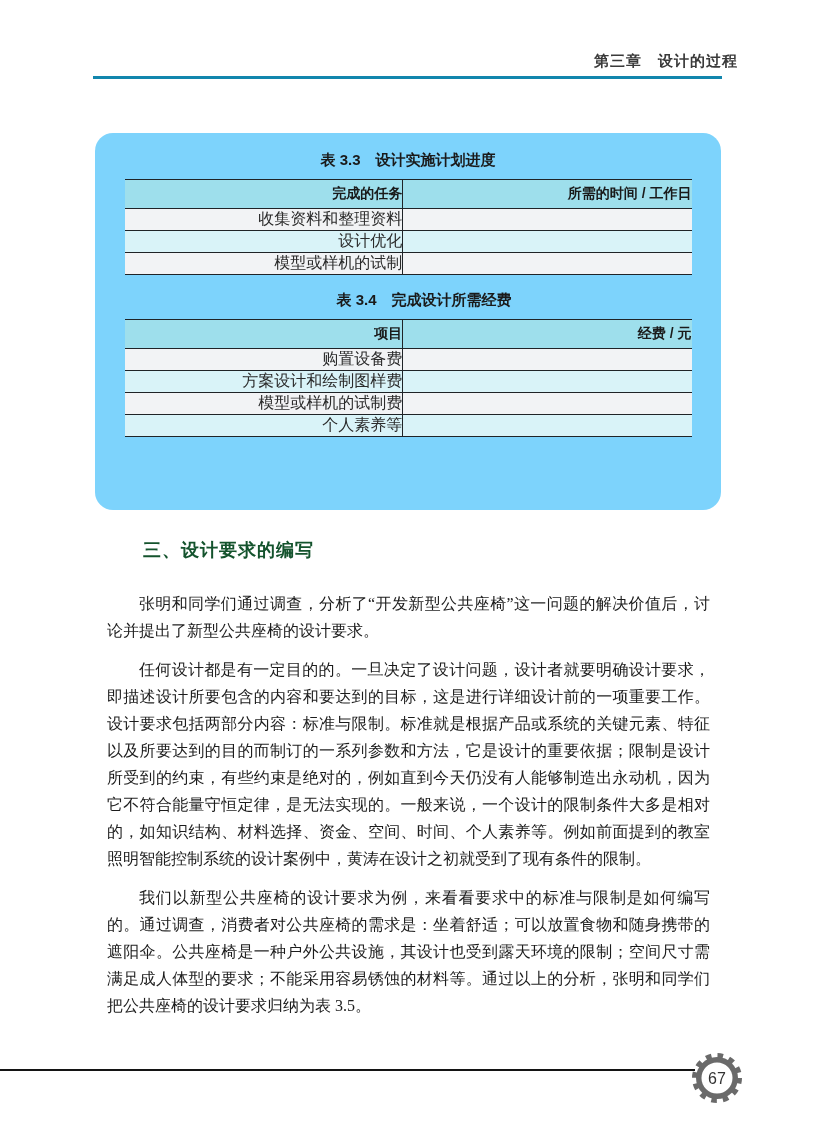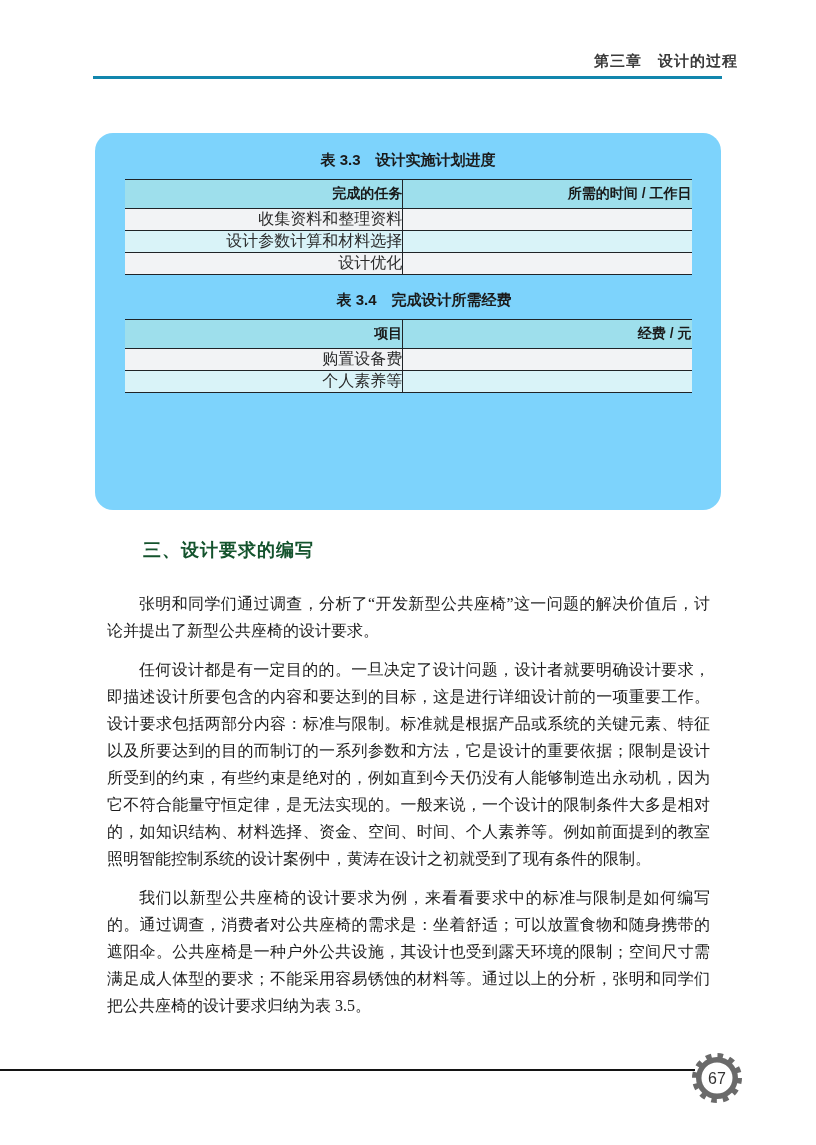--- a/index.html
+++ b/index.html
@@ -111,42 +111,50 @@
         <th>完成的任务</th>
         <th>所需的时间 / 工作日</th>
       </tr>
     </thead>
     <tbody>
       <tr>
         <td>收集资料和整理资料</td>
         <td></td>
       </tr>
       <tr>
-        <td>设计参数计算和材料选择</td>
+        <td>设计优化</td>
         <td></td>
       </tr>
       <tr>
-        <td>设计优化</td>
+        <td>模型或样机的试制</td>
         <td></td>
       </tr>
     </tbody>
   </table>
 
   <div class="tbl-caption second">表 3.4　完成设计所需经费</div>
 
   <table class="sched">
     <thead>
       <tr>
         <th>项目</th>
         <th>经费 / 元</th>
       </tr>
     </thead>
     <tbody>
       <tr>
         <td>购置设备费</td>
+        <td></td>
+      </tr>
+      <tr>
+        <td>方案设计和绘制图样费</td>
+        <td></td>
+      </tr>
+      <tr>
+        <td>模型或样机的试制费</td>
         <td></td>
       </tr>
       <tr>
         <td>个人素养等</td>
         <td></td>
       </tr>
     </tbody>
   </table>
 
 </div>

